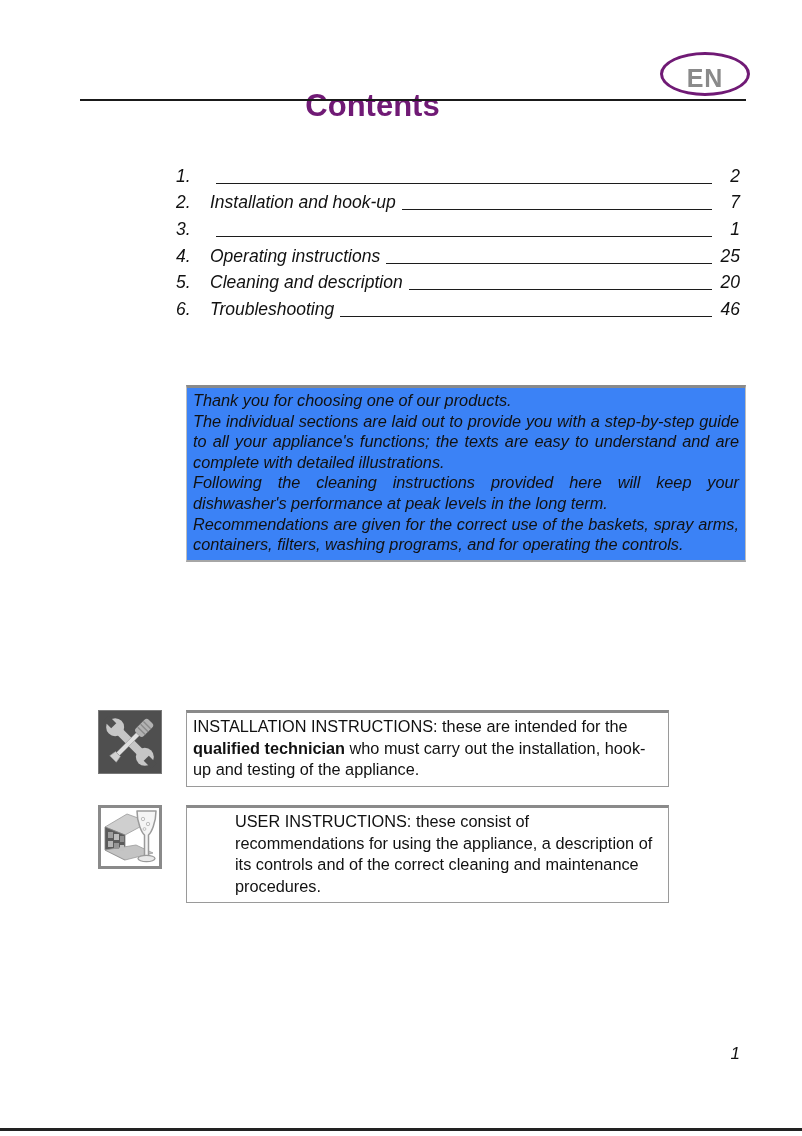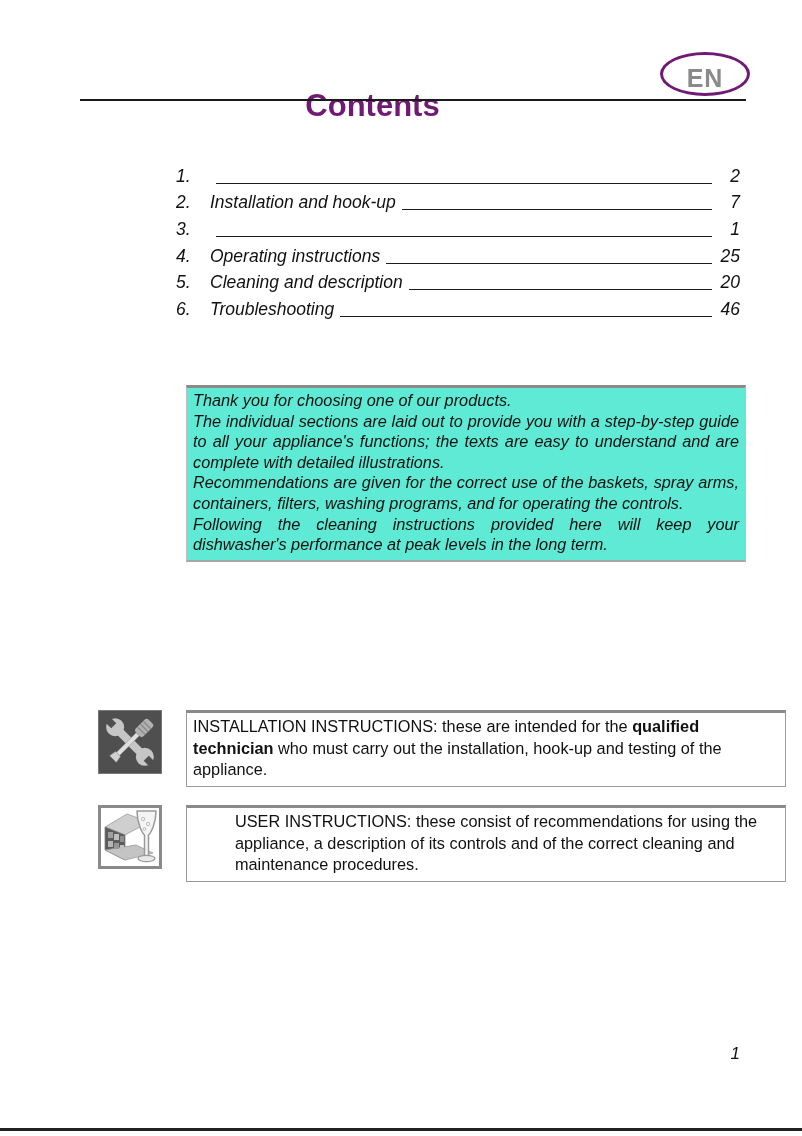--- a/index.html
+++ b/index.html
@@ -32,37 +32,37 @@
     position:absolute;left:176px;top:160px;width:564px;
     font-style:italic;font-size:17.5px;
   }
   .toc-row{display:flex;align-items:flex-end;height:26.7px;}
   .toc-num{width:34px;flex:0 0 auto;}
   .toc-label{flex:0 0 auto;white-space:nowrap;}
   .toc-leader{flex:1 1 auto;border-bottom:1.6px solid #1c1c1c;margin:0 4px 3px 6px;}
   .toc-page{flex:0 0 auto;min-width:24px;text-align:right;}
   
   .gray-box{
-    background:#5eead4;
+    background:#3b82f6;
     border:1px solid #bdbdbd;
     border-top:3px solid #8a8a8a;
     border-bottom:2px solid #a6a6a6;
     font-style:italic;
     text-align:justify;
     color:#111;
   }
   .intro-box{
     position:absolute;left:186px;top:385px;width:560px;
     box-sizing:border-box;
     padding:2px 6px 5px 6px;
     font-size:16.3px;line-height:20.6px;
   }
   .intro-box p{margin:0;}
   .note-box{
-    position:absolute;left:186px;width:600px;
+    position:absolute;left:186px;width:483px;
     box-sizing:border-box;
     border:1px solid #9a9a9a;border-top:3px solid #8a8a8a;
     padding:3px 6px 5px 6px;
     font-size:16.3px;line-height:21.6px;
   }
   .note-box p{margin:0;}
   .note-installation{top:710px;}
   .note-user{top:805px;padding-left:48px;}
   .note-icon{position:absolute;left:98px;width:64px;height:64px;display:block;}
   .icon-tools{top:710px;}
@@ -122,22 +122,22 @@
       <span class="toc-num">6.</span>
       <span class="toc-label">Troubleshooting</span>
       <span class="toc-leader"></span>
       <span class="toc-page">46</span>
     </div>
   </div>
 
   <div class="gray-box intro-box">
     <p>Thank you for choosing one of our products.</p>
     <p>The individual sections are laid out to provide you with a step-by-step guide to all your appliance's functions; the texts are easy to understand and are complete with detailed illustrations.</p>
+    <p>Following the cleaning instructions provided here will keep your dishwasher's performance at peak levels in the long term.</p>
     <p>Recommendations are given for the correct use of the baskets, spray arms, containers, filters, washing programs, and for operating the controls.</p>
-    <p>Following the cleaning instructions provided here will keep your dishwasher's performance at peak levels in the long term.</p>
   </div>
 
   <span class="note-icon icon-tools">
     <svg width="64" height="64" viewBox="0 0 64 64">
       <rect x="0.5" y="0.5" width="63" height="63" fill="#4f4f4f" stroke="#787878" stroke-width="1"></rect>
 
       <g transform="rotate(-45 32 32)">
         <circle cx="32" cy="11" r="9" fill="#c6c6c6"></circle>
         <rect x="28.4" y="-2" width="7.2" height="11" fill="#4f4f4f"></rect>
         <rect x="28" y="12" width="8" height="40" fill="#c6c6c6"></rect>

